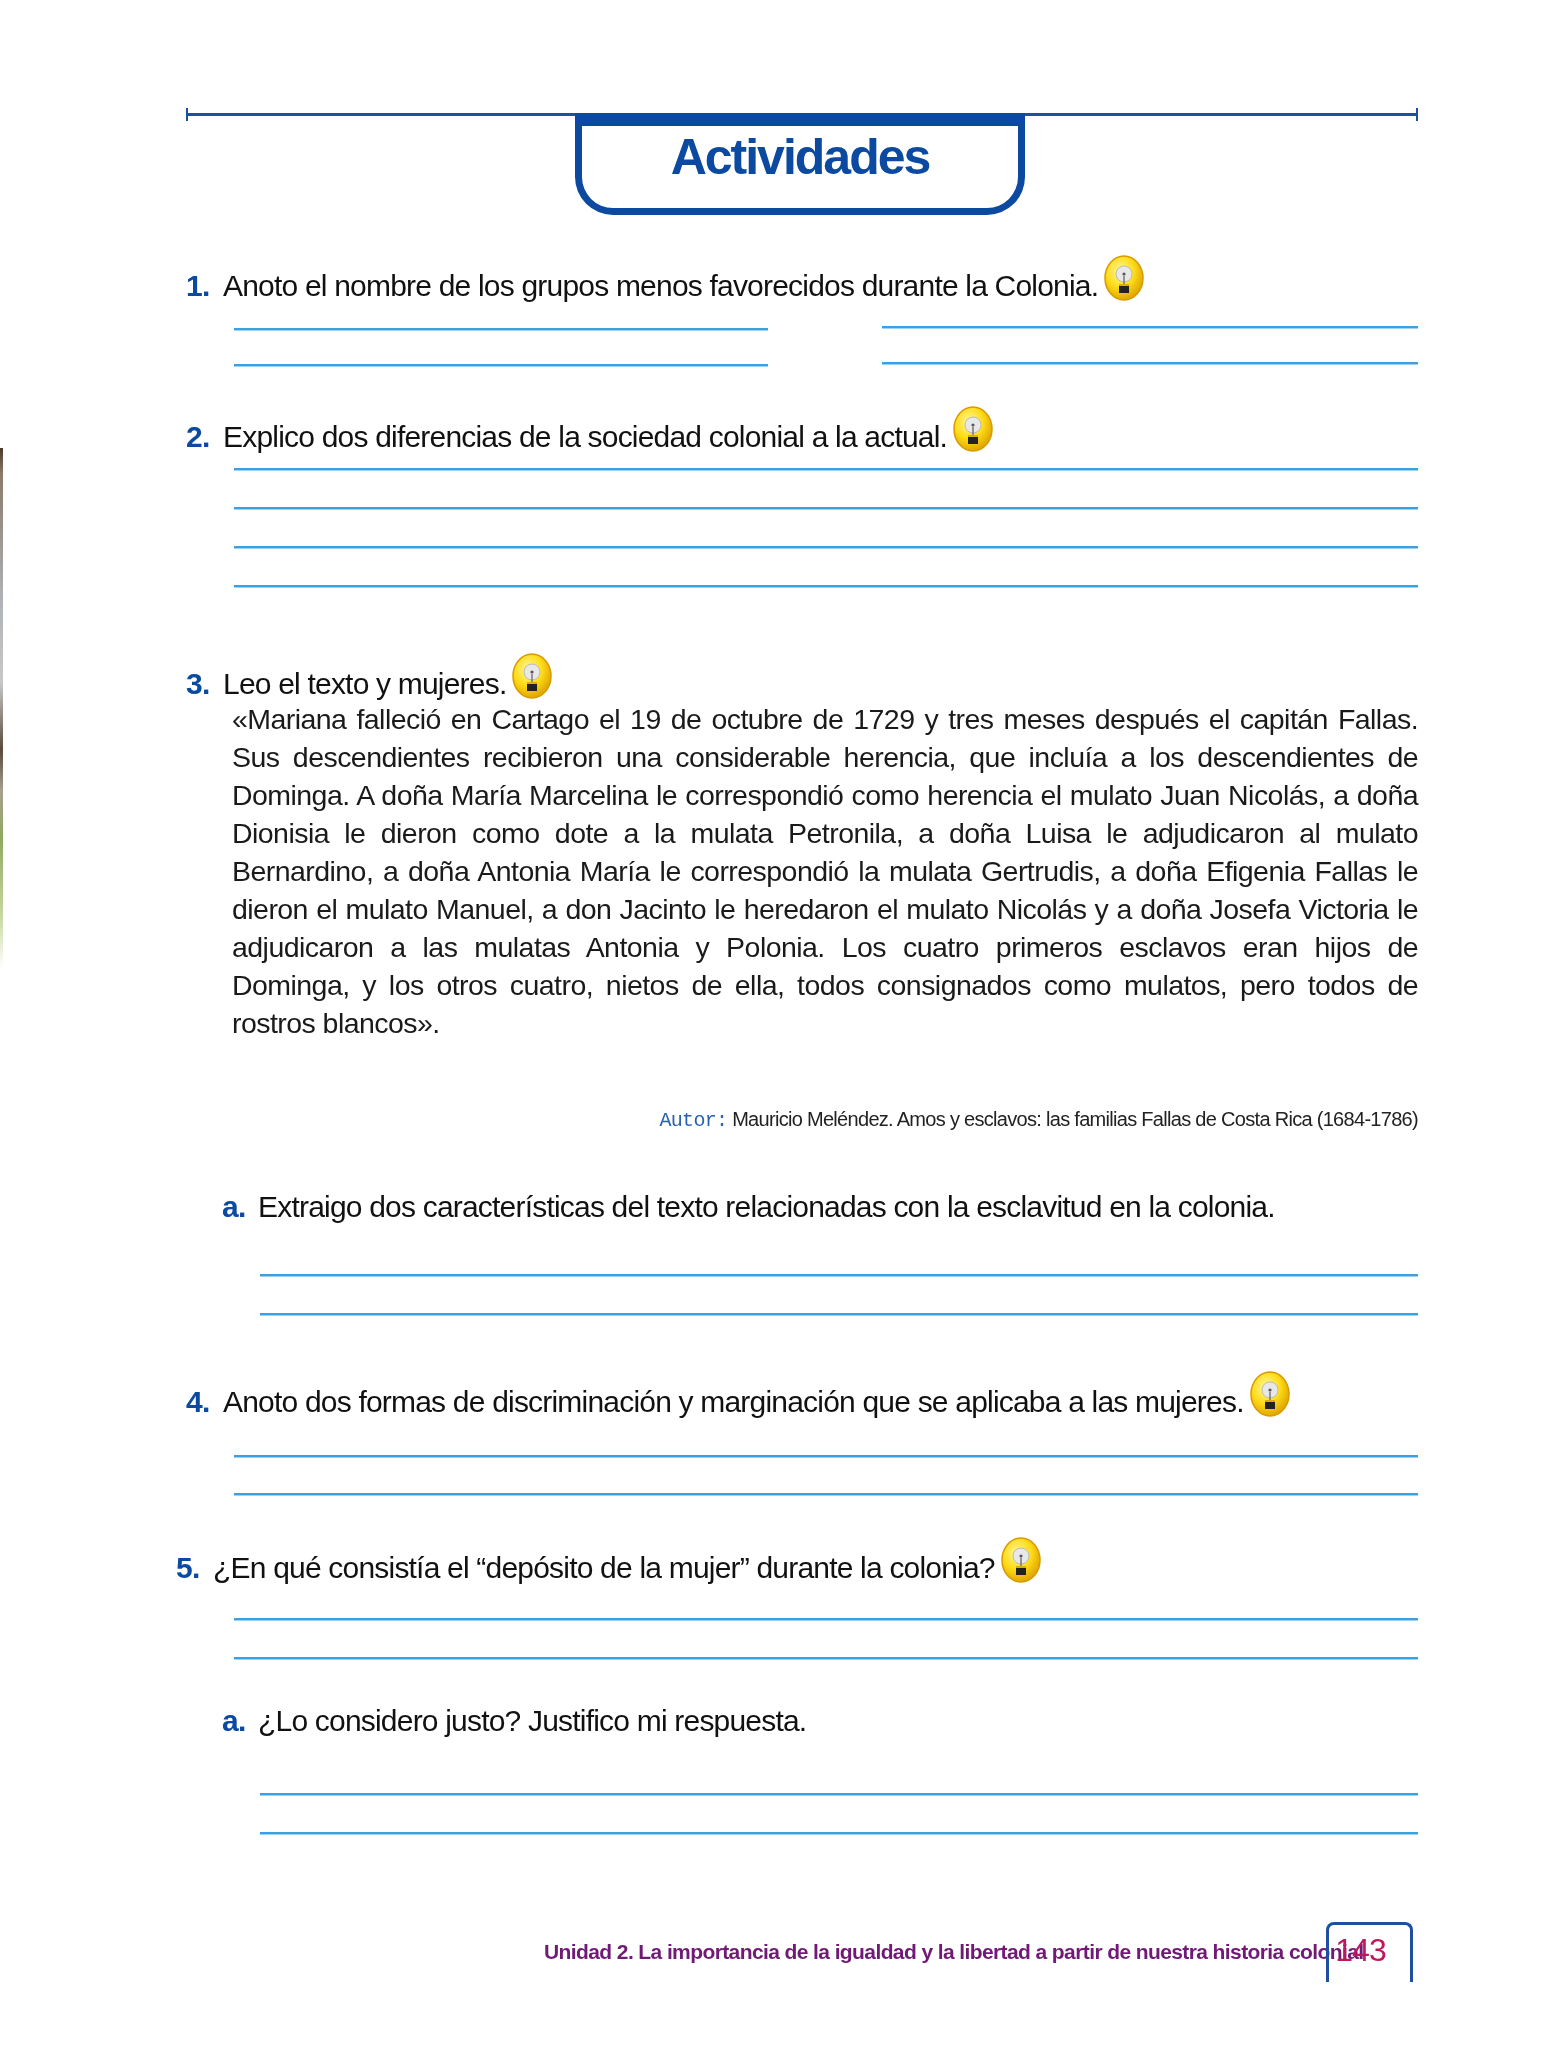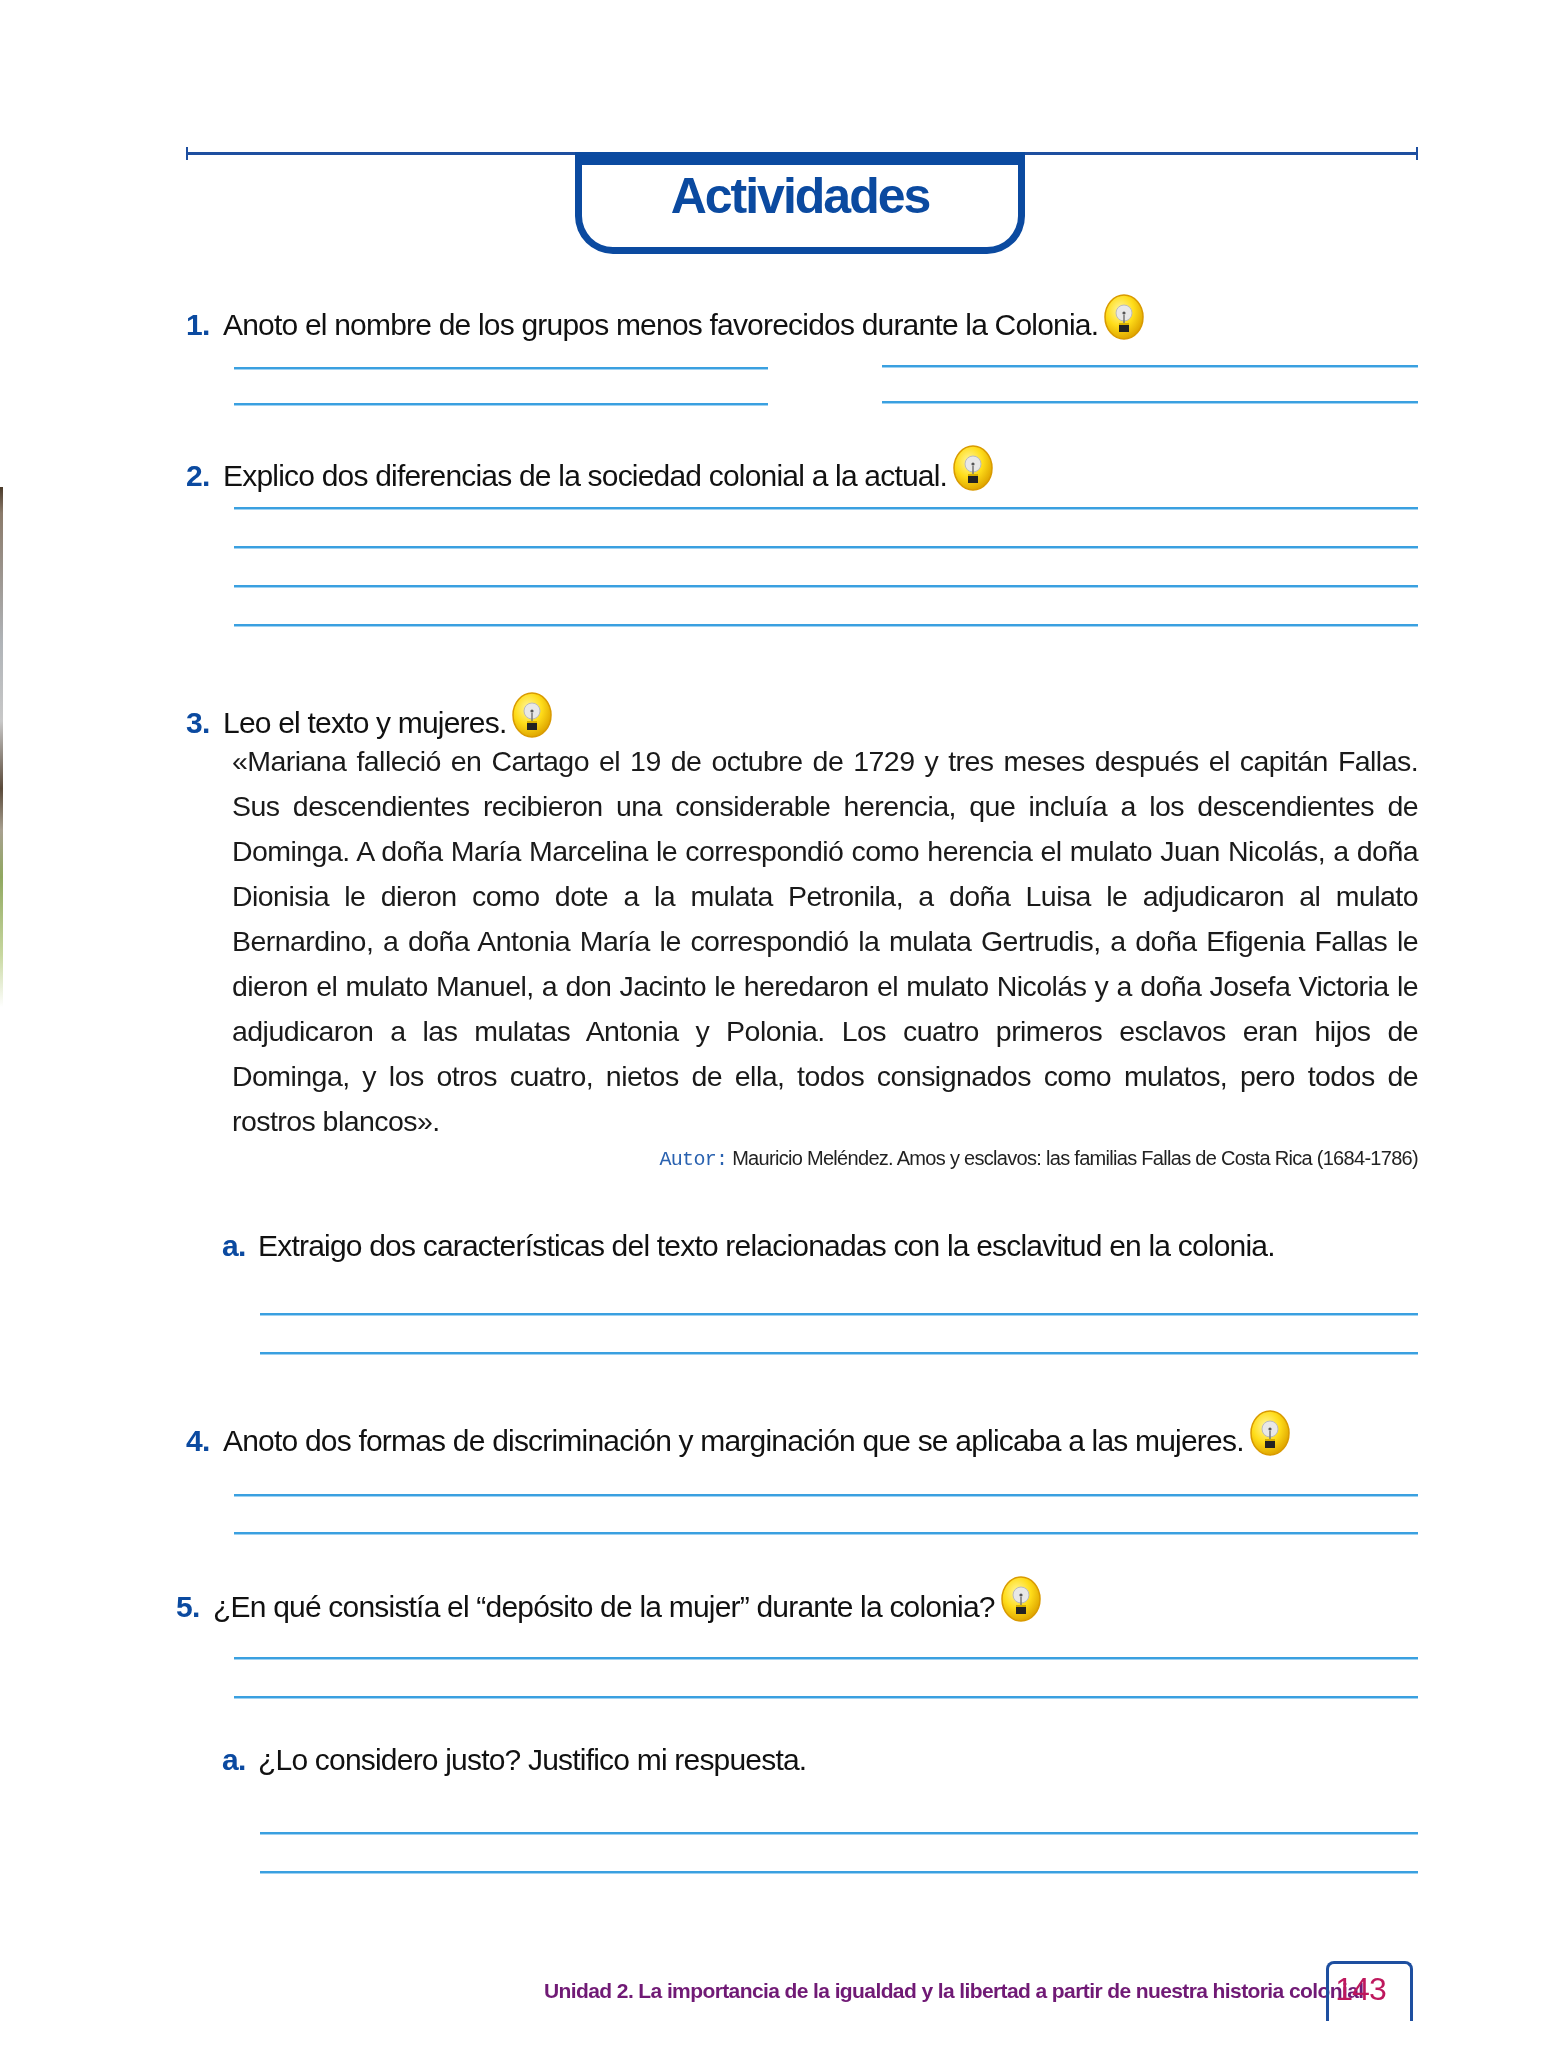--- a/index.html
+++ b/index.html
@@ -1,34 +1,34 @@
 <!DOCTYPE html>
 <html><head>
   <meta charset="utf-8">
   <style>
     * { margin: 0; padding: 0; box-sizing: border-box; }
     html, body { width: 1564px; height: 2048px; background: #ffffff; overflow: hidden; }
     body { position: relative; font-family: "Liberation Sans", sans-serif; color: #1a1a1a; }
-    .abs { position: absolute; margin-top: 39px; }
+    .abs { position: absolute; }
     .edge-strip { left: 0; top: 448px; width: 3px; height: 520px;
       background: linear-gradient(#4a3a2a 0%, #8a7a6a 5%, #b0b4b8 30%, #c8c8c8 45%, #5a4a3a 58%, #a8a090 66%, #90a860 75%, #c8d8a0 90%, #ffffff 100%); }
     .top-rule { left: 186px; top: 113px; width: 1232px; height: 3px; background: #1e4fa0; }
     .top-rule::before, .top-rule::after { content: ""; position: absolute; top: -5px; width: 2px; height: 13px; background: #1e4fa0; }
     .top-rule::before { left: 0; }
     .top-rule::after { right: 0; }
     .title-box { left: 575px; top: 113px; width: 450px; height: 102px;
       border: 7px solid #0b4aa0; border-top-width: 13px; border-radius: 0 0 38px 38px; background: #fff; }
     .title-text { left: 575px; top: 128px; width: 450px; text-align: center;
       font-size: 50px; font-weight: bold; color: #0b4aa0; letter-spacing: -2px; }
     .q { font-size: 30px; color: #111; letter-spacing: -0.8px; white-space: nowrap; }
     .q .num { color: #0b4aa0; font-weight: bold; display: inline-block; width: 37px; }
     .q .sub { color: #0b4aa0; font-weight: bold; display: inline-block; width: 36px; }
     .bulb { display: inline-block; width: 44px; height: 48px; vertical-align: -6px; margin-left: 4px; }
     .line { height: 3px; background: #3aa0e0; border-bottom: 1px solid #9fd2f2; }
-    .para { left: 232px; top: 700px; width: 1186px; font-size: 28.5px; line-height: 45px;
+    .para { left: 232px; top: 700px; width: 1186px; font-size: 28.5px; line-height: 38px;
       color: #1a1a1a; text-align: justify; letter-spacing: -0.55px; }
     .citation { right: 146px; top: 1108px; font-size: 20px; color: #222; letter-spacing: -0.7px; white-space: nowrap; }
     .citation .lbl { color: #2a62b0; font-family: Liberation Mono, monospace; }
     .footer-text { left: 544px; top: 1940px; font-size: 21px; color: #701a75; letter-spacing: -0.6px; white-space: nowrap; font-weight: bold; }
     .page-box { left: 1326px; top: 1922px; width: 87px; height: 60px; border: 3px solid #1e4fa0; border-bottom: none; border-radius: 8px 8px 0 0; }
     .page-num { left: 1326px; top: 1932px; width: 69px; text-align: center; font-size: 32px; color: #be185d; letter-spacing: -1px; }
   </style>
 </head>
 <body>
 

